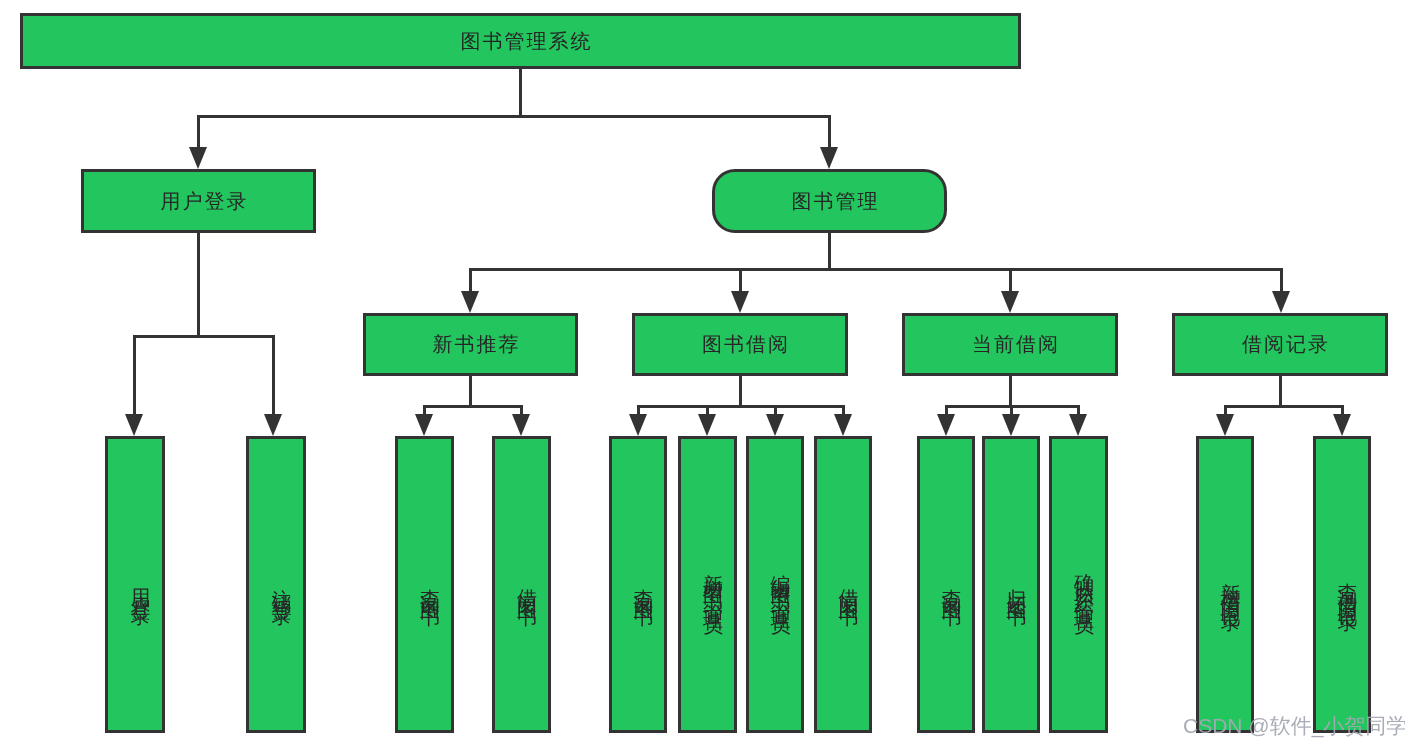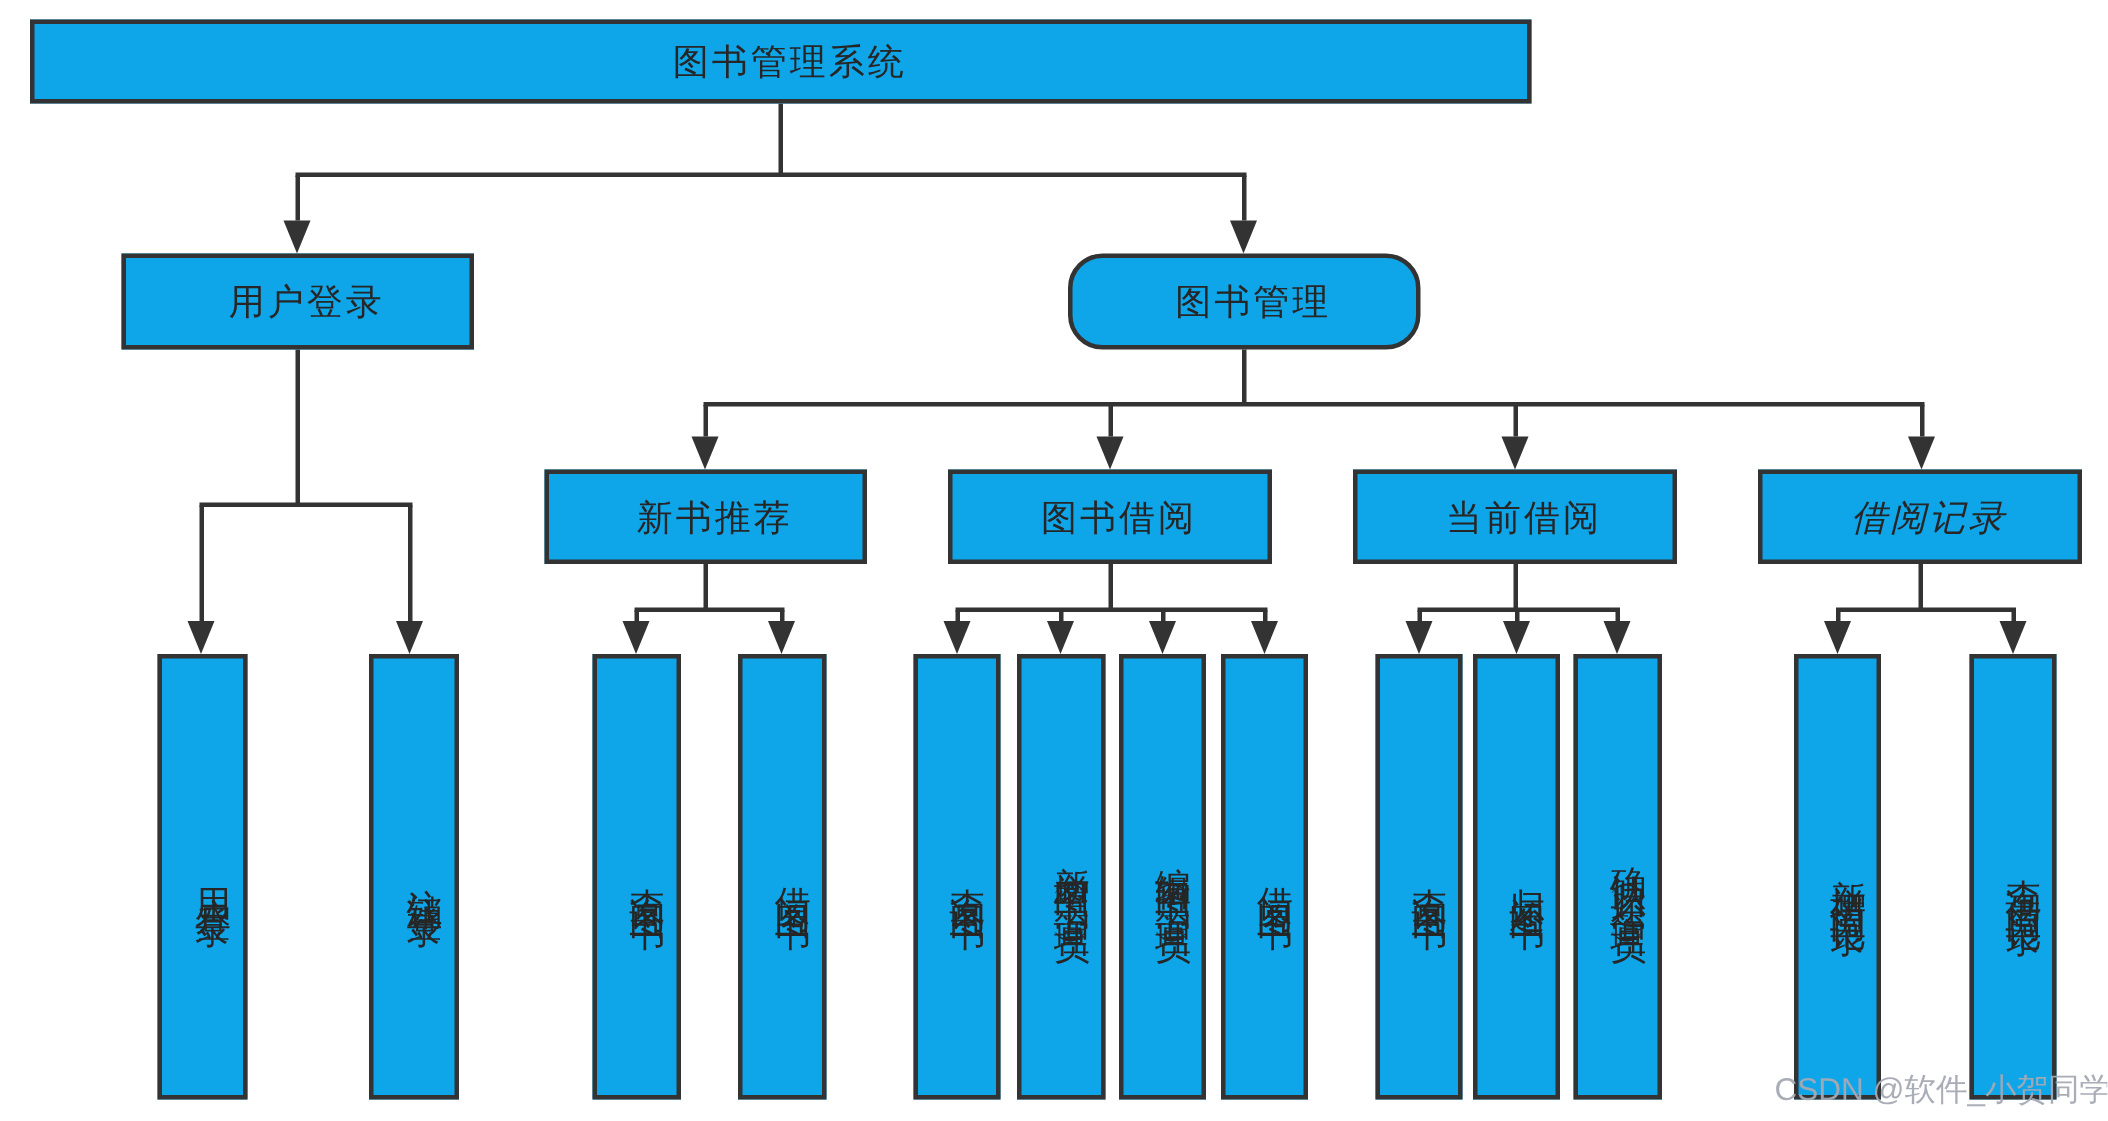--- a/index.html
+++ b/index.html
@@ -5,28 +5,28 @@
   html, body { margin: 0; padding: 0; background: #ffffff; }
   #canvas {
     position: relative;
     width: 1405px; height: 747px;
     background: #ffffff;
     font-family: "Liberation Sans", sans-serif;
     overflow: hidden;
   }
   .box {
     position: absolute;
-    background: #0ea5e9;
+    background: #22c55e;
     border: 3px solid #333333;
     box-sizing: border-box;
     display: flex;
     align-items: center;
     justify-content: center;
     color: #262626;
-    font-size: 24px;
+    font-size: 20px;
     letter-spacing: 2px;
     z-index: 2;
     padding-left: 12px;
   }
   .vbox span {
     writing-mode: vertical-rl;
     text-orientation: mixed;
     letter-spacing: 6px;
     line-height: 1;
   }
@@ -91,21 +91,21 @@
 
   <div class="box" style="left:363px; top:313px; width:215px; height:63px;">
     <span>新书推荐</span>
   </div>
   <div class="box" style="left:632px; top:313px; width:216px; height:63px;">
     <span>图书借阅</span>
   </div>
   <div class="box" style="left:902px; top:313px; width:216px; height:63px;">
     <span>当前借阅</span>
   </div>
-  <div class="box" style="left:1172px; top:313px; width:216px; height:63px;font-style:italic;">
+  <div class="box" style="left:1172px; top:313px; width:216px; height:63px;">
     <span>借阅记录</span>
   </div>
 
   <div class="vline" style="left:469px; top:376px; height:30px;"></div>
   <div class="hline" style="left:423px; top:405px; width:100px;"></div>
   <div class="vline" style="left:423px; top:407px; height:8px;"></div>
   <div class="vline" style="left:520px; top:407px; height:8px;"></div>
   <div class="arrow" style="left:415px; top:414px;"></div>
   <div class="arrow" style="left:512px; top:414px;"></div>
 

